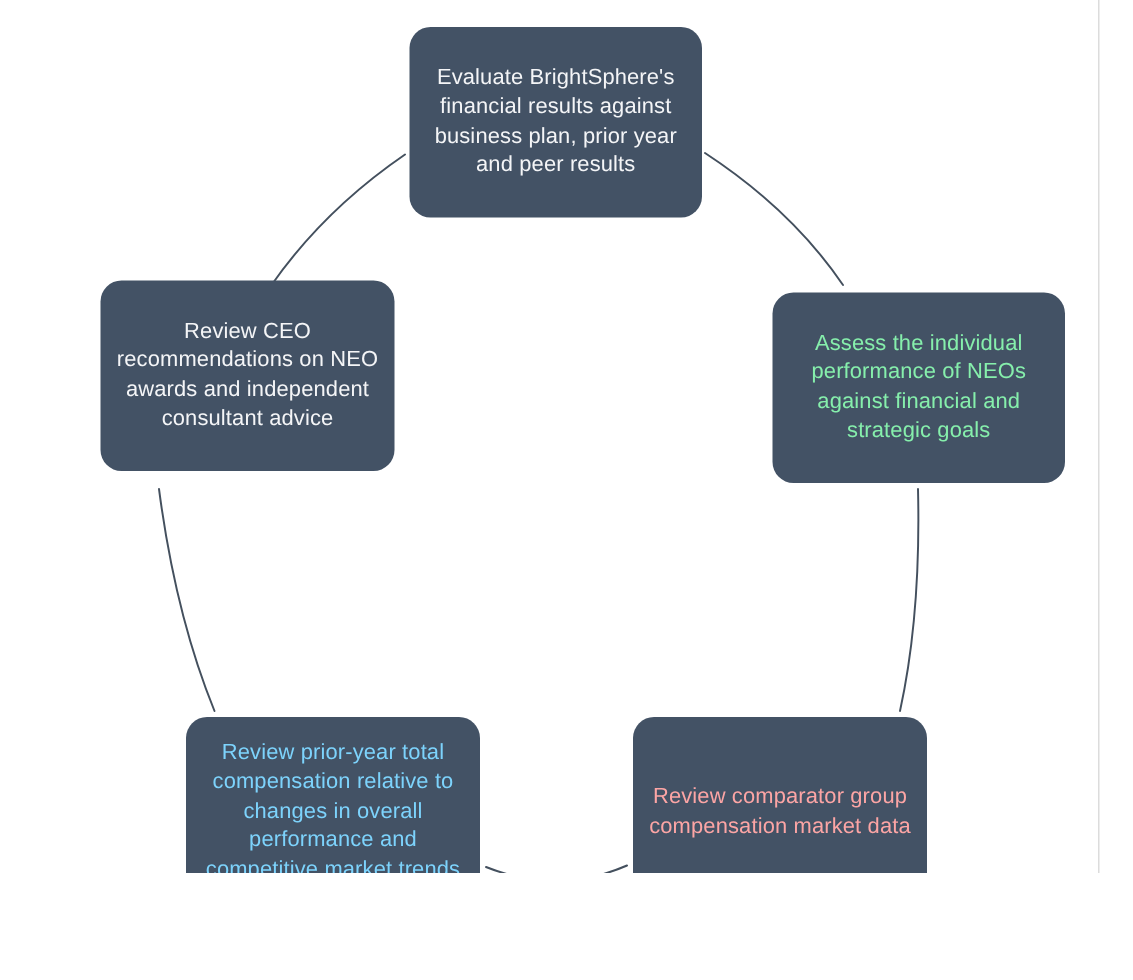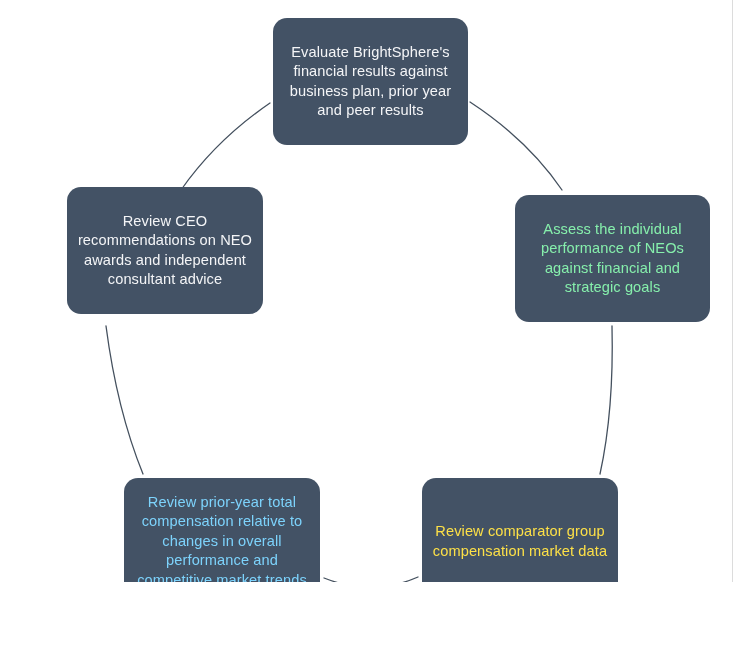--- a/index.html
+++ b/index.html
@@ -82,21 +82,21 @@
     </svg>
 
   <div class="node" id="n0" style="left: 273px; top: 18px; width: 195px; height: 127px; background: rgb(67, 82, 101); color: rgb(244, 245, 247);">
     <span class="node-text">Evaluate BrightSphere's financial results against business plan, prior year and peer results</span>
   </div>
 
   <div class="node" id="n1" style="left: 515px; top: 179px; width: 195px; height: 127px; background: rgb(67, 82, 101); color: #86efac; margin-top: 16px;">
     <span class="node-text">Assess the individual performance of NEOs against financial and strategic goals</span>
   </div>
 
-  <div class="node" id="n2" style="left: 422px; top: 478px; width: 196px; height: 127px; background: rgb(67, 82, 101); color: #fde047;">
+  <div class="node" id="n2" style="left: 422px; top: 478px; width: 196px; height: 127px; background: rgb(67, 82, 101); color: #fca5a5;">
     <span class="node-text">Review comparator  group compensation market data</span>
   </div>
 
   <div class="node" id="n3" style="left: 124px; top: 478px; width: 196px; height: 127px; background: rgb(67, 82, 101); color: #7dd3fc;">
     <span class="node-text">Review prior-year total compensation relative to changes in overall performance and competitive market trends</span>
   </div>
 
   <div class="node" id="n4" style="left: 31px; top: 187px; width: 196px; height: 127px; background: rgb(67, 82, 101); color: rgb(244, 245, 247); margin-left: 36px;">
     <span class="node-text">Review CEO recommendations on NEO awards and independent consultant advice</span>
   </div>

